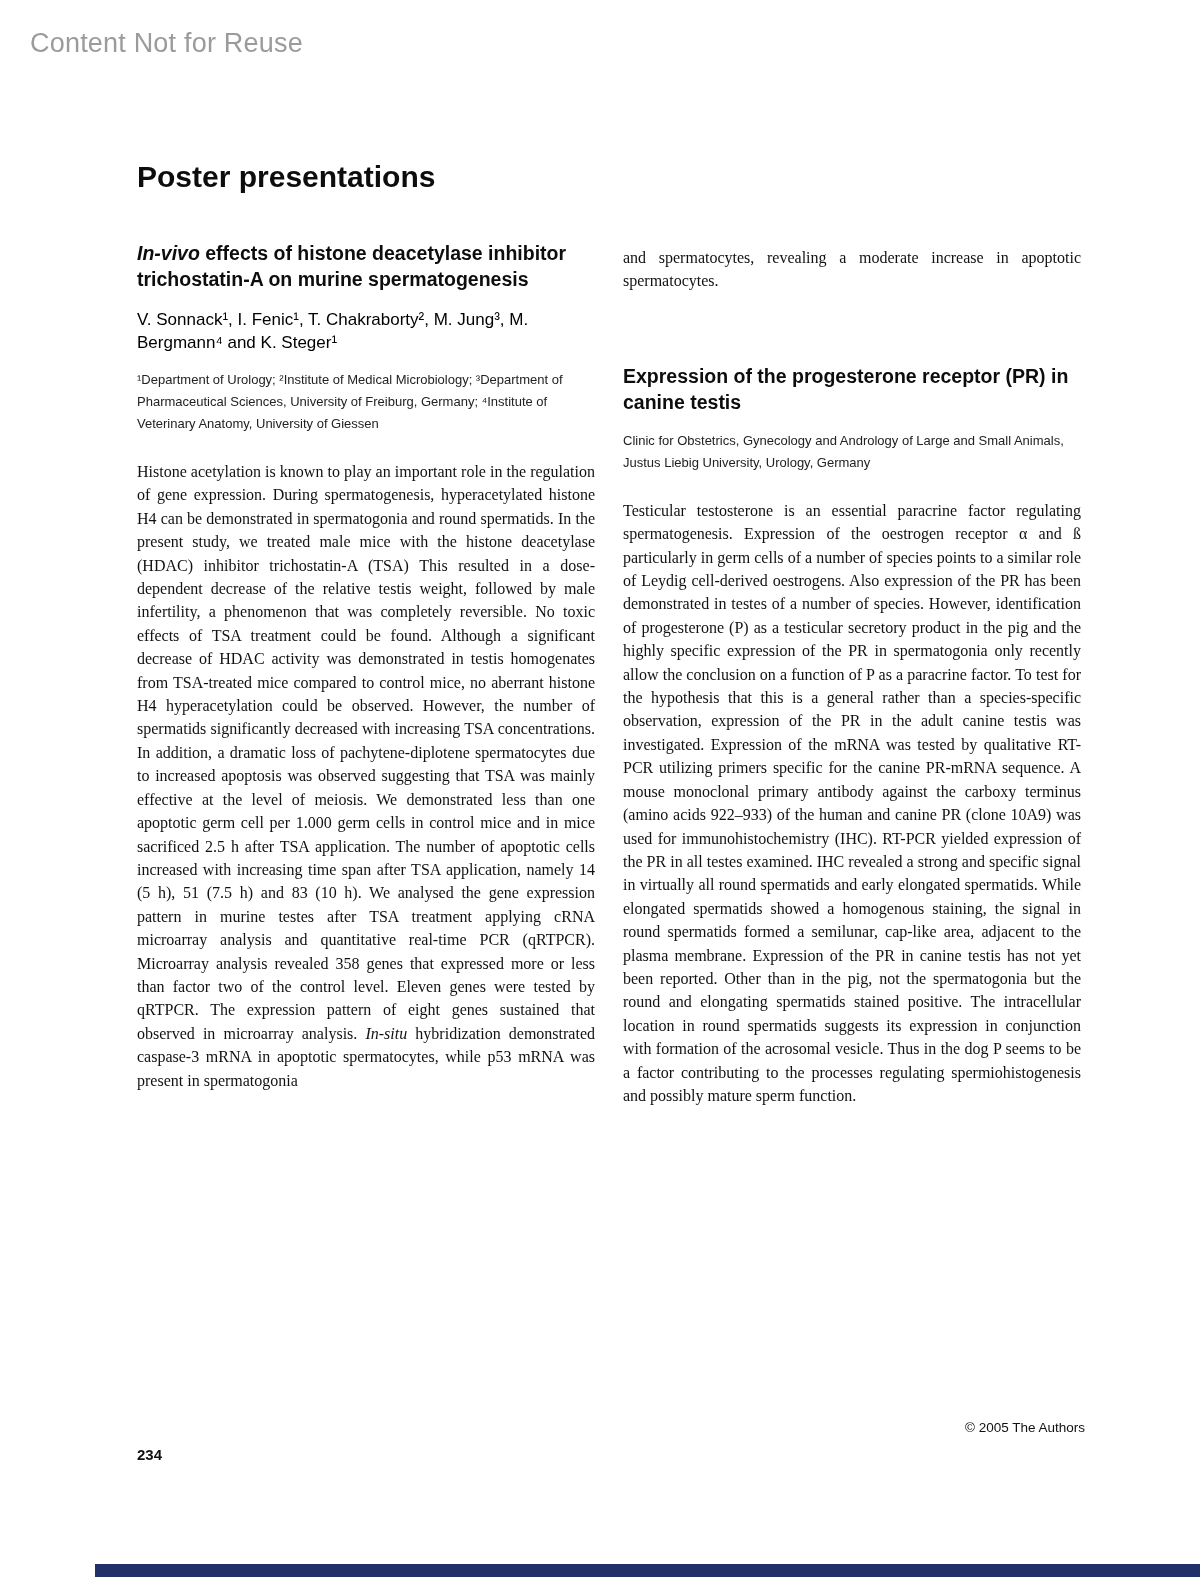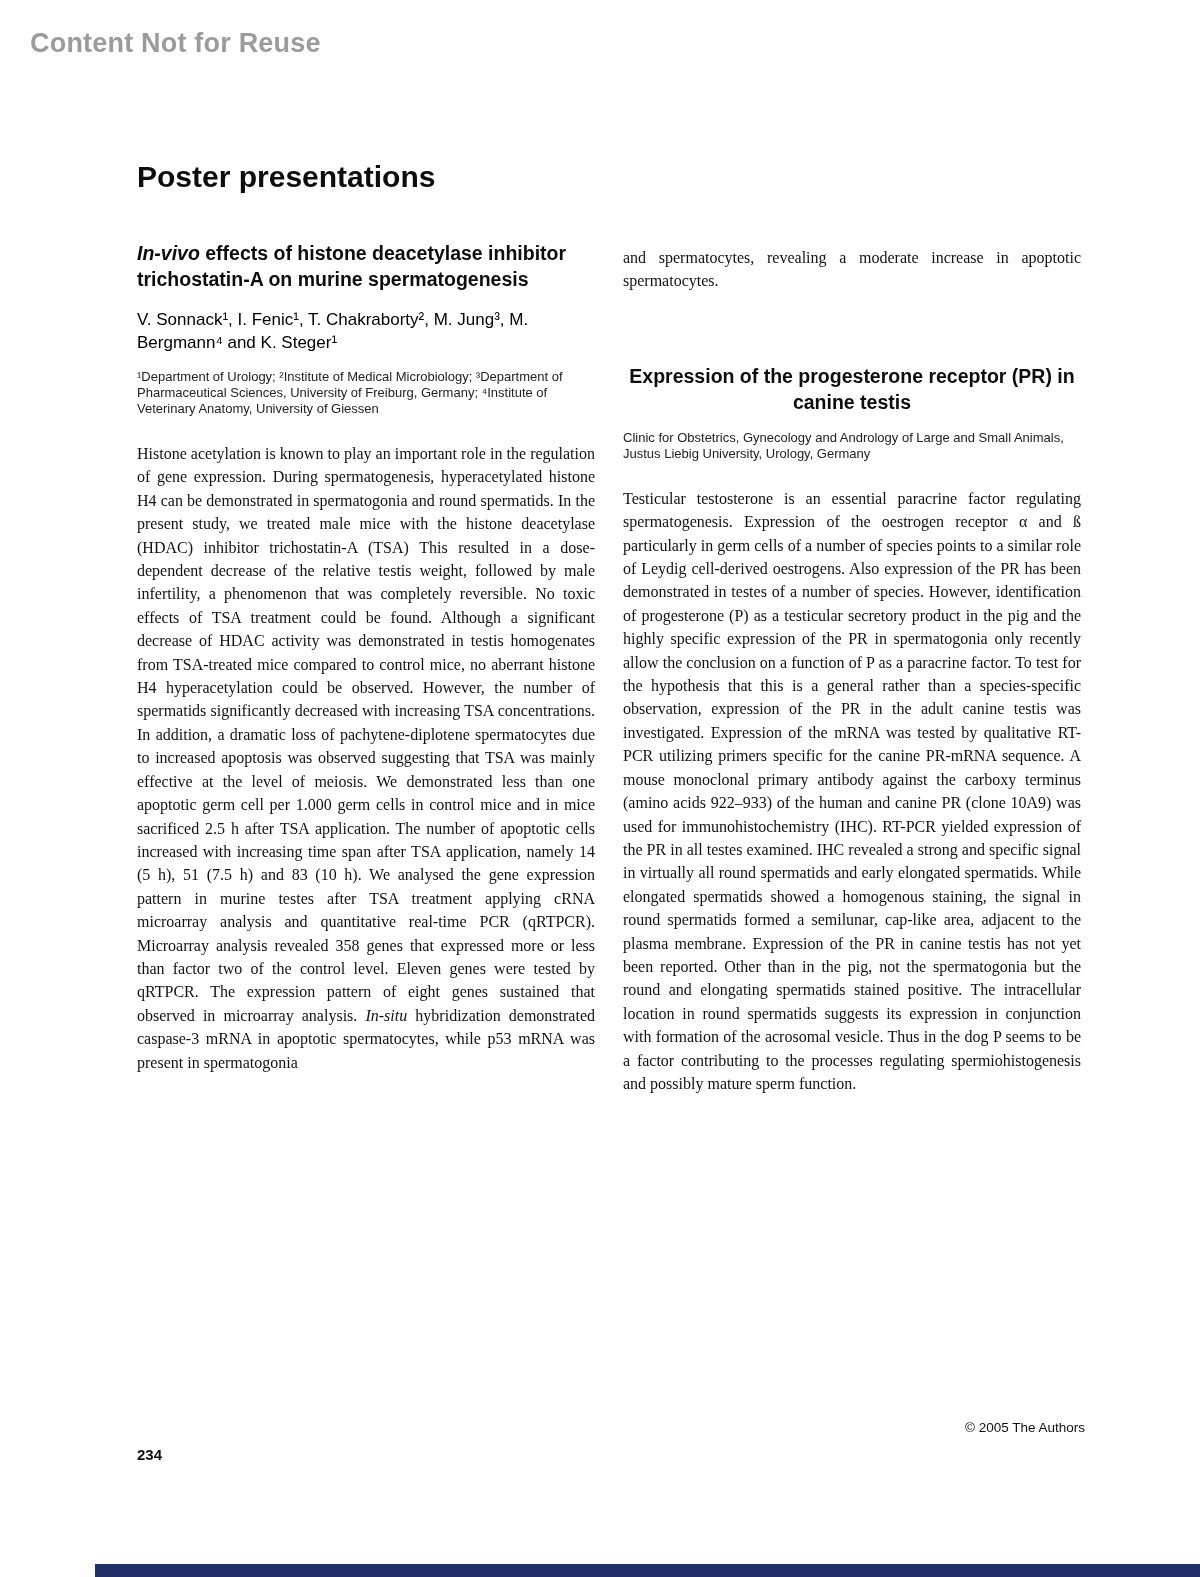--- a/index.html
+++ b/index.html
@@ -13,21 +13,20 @@
     color: #111111;
   }
   .watermark {
     position: absolute;
     left: 30px;
     top: 28px;
     font-family: "Liberation Sans", sans-serif;
     font-size: 27px;
     color: #9b9b9b;
     letter-spacing: 0.2px;
-    font-weight: bold;
   }
   .page-heading {
     position: absolute;
     left: 137px;
     top: 140px;
     font-family: "Liberation Sans", sans-serif;
     font-weight: bold;
     font-size: 30px;
     color: #0d0d0d;
   }
@@ -52,40 +51,40 @@
   .authors {
     font-family: "Liberation Sans", sans-serif;
     font-size: 17px;
     line-height: 23px;
     margin-top: 16px;
     color: #000000;
   }
   .affiliations {
     font-family: "Liberation Sans", sans-serif;
     font-size: 13px;
-    line-height: 16px;
+    line-height: 22px;
     margin-top: 15px;
     color: #222222;
   }
   .body-text {
     font-size: 16px;
     line-height: 23.4px;
     text-align: justify;
     margin-top: 25px;
     color: #111111;
   }
   .body-text .run-italic { font-style: italic; }
   .continuation {
     font-size: 16px;
     line-height: 23.4px;
     text-align: justify;
     margin-top: 6px;
     color: #111111;
   }
-  .second-title { margin-top: 70px; text-align: center; }
+  .second-title { margin-top: 70px; }
   .page-number {
     position: absolute;
     left: 137px;
     top: 1446px;
     font-family: "Liberation Sans", sans-serif;
     font-weight: bold;
     font-size: 15px;
     color: #111111;
   }
   .footer-right {

